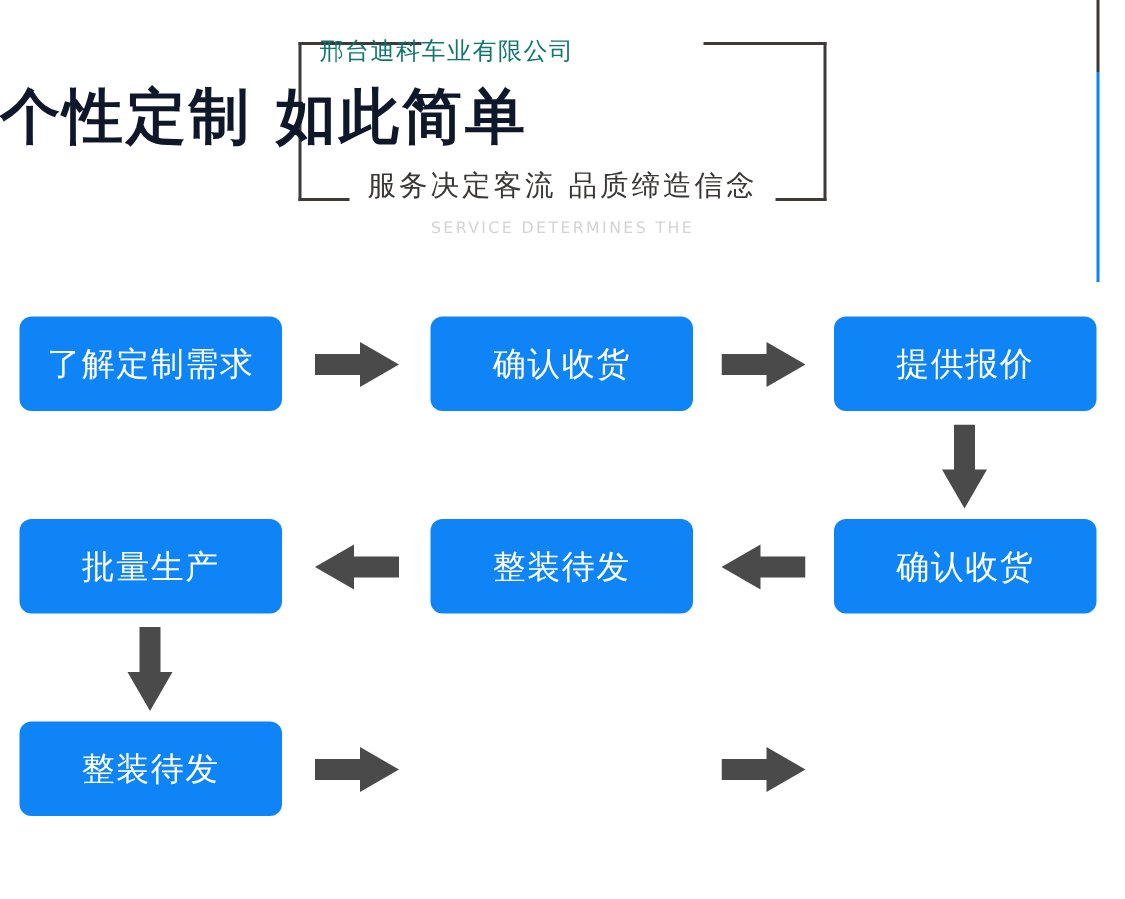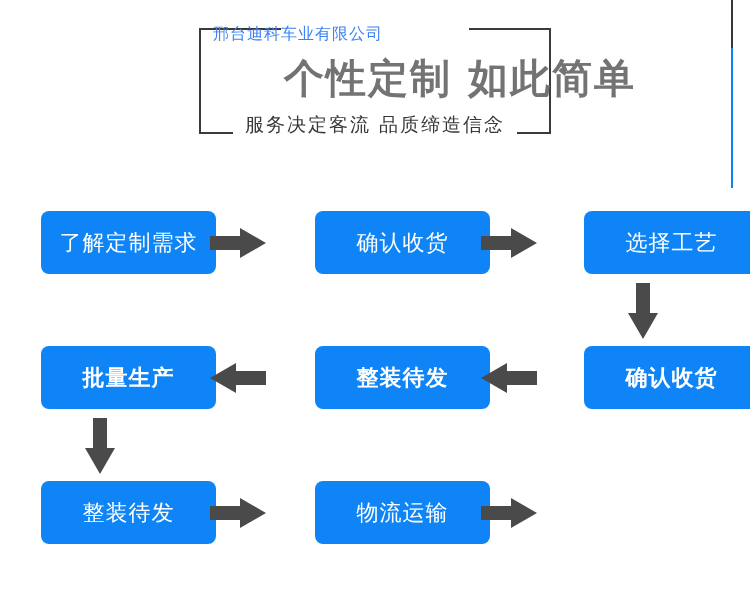--- a/index.html
+++ b/index.html
@@ -60,34 +60,34 @@
   .bk-left       { left: 0;     top: 0;     width: 2px;   height: 106px; }
   .bk-right      { right: 0;    top: 0;     width: 2px;   height: 106px; }
 
   .company-name {
     position: absolute;
     left: 0;
     top: 25px;
     width: 596px;
     text-align: center;
     font-size: 16px;
-    color: #3b82f6;
+    color: #0f766e;
     letter-spacing: 1px;
     line-height: 18px;
     white-space: nowrap;
   }
   .headline {
     position: absolute;
     left: 0;
     top: 54px;
     width: 636px;
-    text-align: right;
+    text-align: left;
     font-size: 40px;
     font-weight: bold;
-    color: #737373;
+    color: #0f172a;
     letter-spacing: 2px;
     line-height: 48px;
     white-space: nowrap;
   }
   .subline {
     position: absolute;
     left: 0;
     top: 112px;
     width: 750px;
     text-align: center;
@@ -119,28 +119,27 @@
     background: #0e84f6;
     border-radius: 8px;
     color: #ffffff;
     display: flex;
     align-items: center;
     justify-content: center;
     font-size: 22px;
     letter-spacing: 1px;
     box-sizing: border-box;
     white-space: nowrap;
-    margin-left: 28px;
   }
   .node-wide   { width: 175px; height: 63px; }
   .node-narrow { width: 175px; height: 63px; }
 
   
   .row1 { top: 211px; }
-  .row2 { top: 346px; font-weight: bold; }
+  .row2 { top: 346px; }
   .row3 { top: 481px; }
 
   
   .col1 { left: 13px;  }
   .col2 { left: 287px; }
   .col3 { left: 556px; }
   .arrow-h {
     position: absolute;
     width: 56px;
     height: 34px;
@@ -175,34 +174,34 @@
     <div class="bracket-seg bk-top-right"></div>
     <div class="bracket-seg bk-bot-left"></div>
     <div class="bracket-seg bk-bot-right"></div>
     <div class="bracket-seg bk-left"></div>
     <div class="bracket-seg bk-right"></div>
   </div>
 
   <div class="company-name">邢台迪科车业有限公司</div>
   <div class="headline">个性定制 如此简单</div>
   <div class="subline">服务决定客流 品质缔造信念</div>
+  <div class="eng-line eng-line-1">SERVICE DETERMINES THE</div>
 </div>
 
 <div class="flow">
 
   <div class="node node-wide row1 col1">了解定制需求</div>
   <div class="node node-narrow row1 col2">确认收货</div>
-  <div class="node node-narrow row1 col3">选择工艺</div>
+  <div class="node node-narrow row1 col3">提供报价</div>
 
   <div class="node node-narrow row2 col1">批量生产</div>
   <div class="node node-narrow row2 col2">整装待发</div>
   <div class="node node-narrow row2 col3">确认收货</div>
 
   <div class="node node-narrow row3 col1">整装待发</div>
-  <div class="node node-narrow row3 col2">物流运输</div>
 
   <div class="arrow-h ar-r1a">
     <svg width="56" height="34" viewBox="0 0 56 34">
       <polygon points="0,10 30,10 30,2 56,17 30,32 30,24 0,24" fill="#4a4a4a"></polygon>
     </svg>
   </div>
   <div class="arrow-h ar-r1b">
     <svg width="56" height="34" viewBox="0 0 56 34">
       <polygon points="0,10 30,10 30,2 56,17 30,32 30,24 0,24" fill="#4a4a4a"></polygon>
     </svg>

